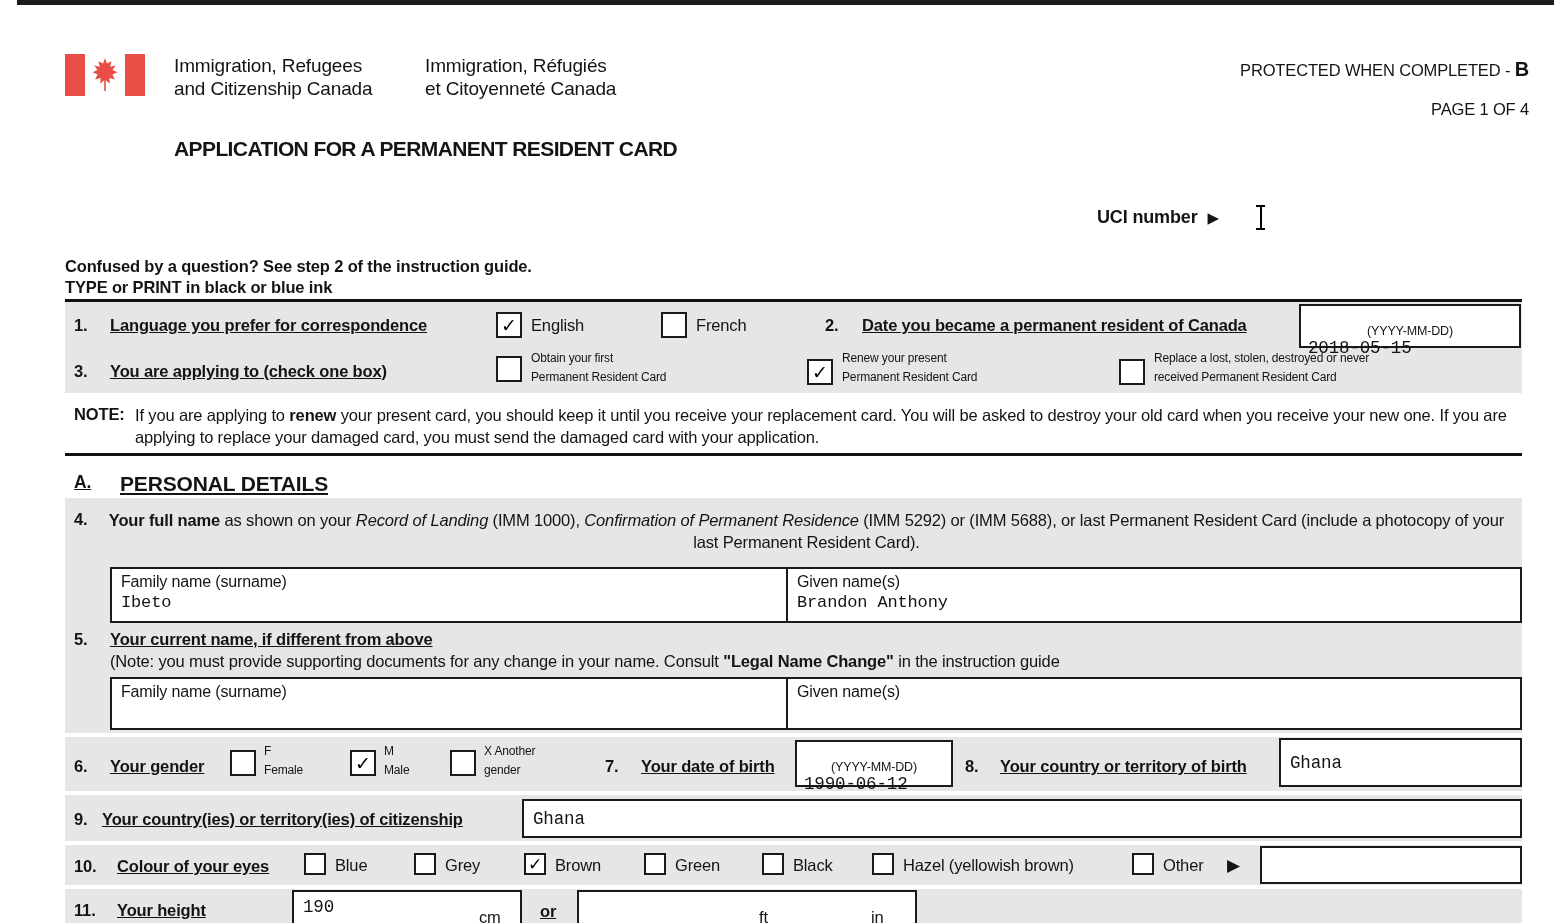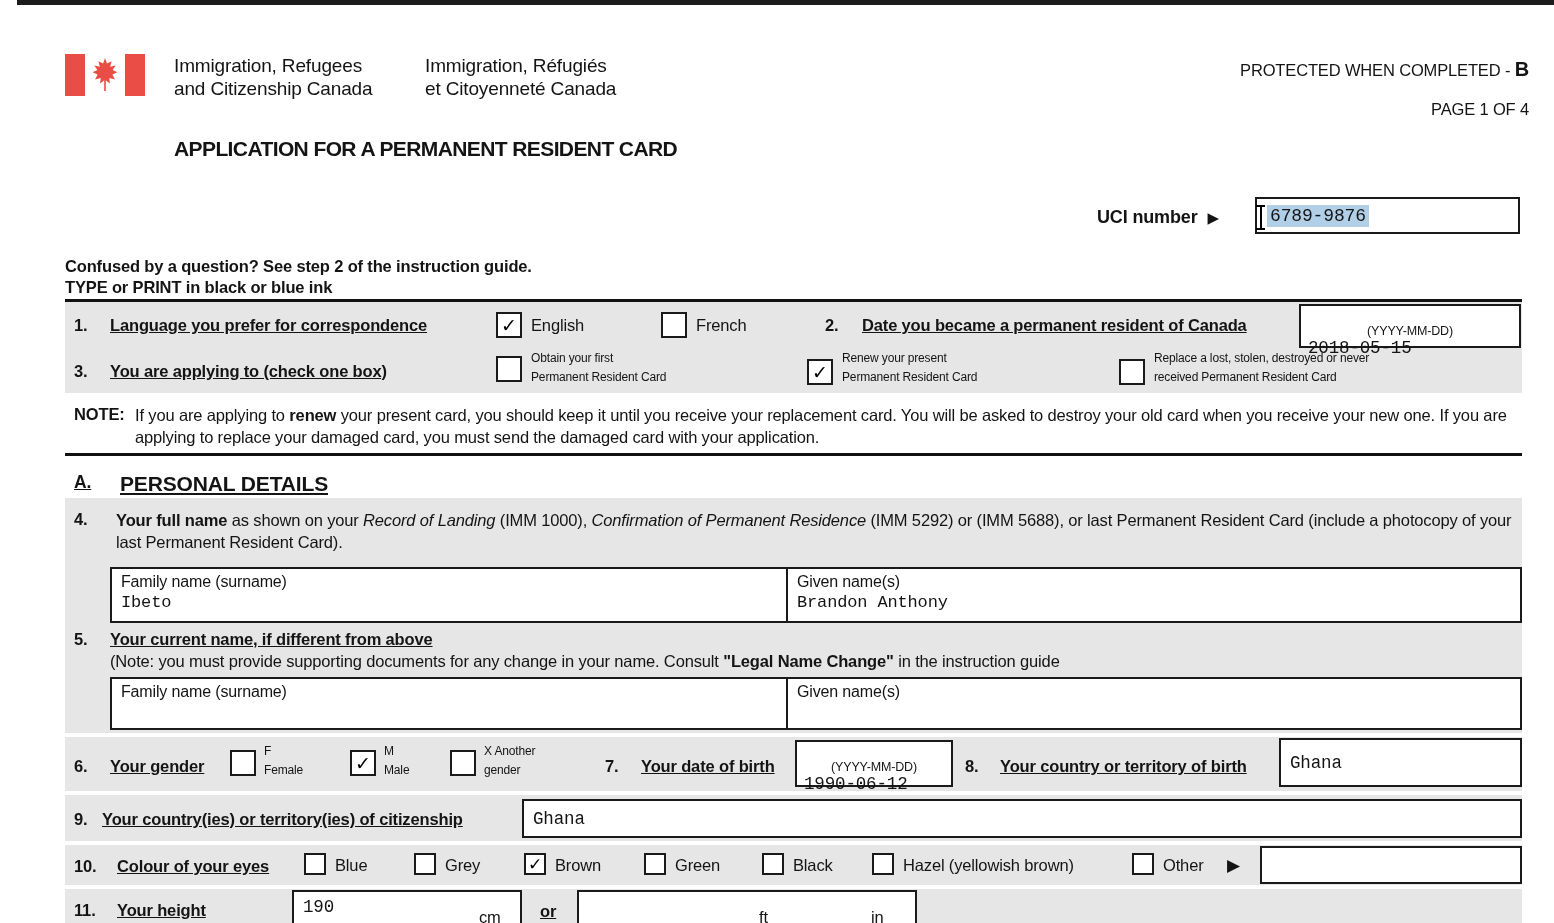--- a/index.html
+++ b/index.html
@@ -80,25 +80,20 @@
   <div class="abs protected">
     <span>PROTECTED WHEN COMPLETED - </span><span class="level">B</span>
   </div>
   <div class="abs pagenum">PAGE 1 OF 4</div>
 
   <div class="abs title" style="left:157px;top:137px;">APPLICATION FOR A PERMANENT RESIDENT CARD</div>
 
   <div class="abs uci-label" style="left:1080px;top:207px;">
     <span>UCI number</span><span class="arr">▶</span>
   </div>
-  <div class="abs field" style="left:1238px;top:197px;width:265px;height:37px;">
-    <div class="mono" style="font-size:18px;padding:7px 0 0 10px;">
-      <span class="sel">6789-9876</span>
-    </div>
-  </div>
   <div class="abs ibeam" style="left:1239px;top:205px;"></div>
 
   <div class="abs instr" style="left:48px;top:257px;">Confused by a question? See step 2 of the instruction guide.</div>
   <div class="abs instr" style="left:48px;top:278px;">TYPE or PRINT in black or blue ink</div>
 
   <div class="abs rule" style="top:299px;"></div>
   <div class="abs gray" style="top:302px;height:91px;"></div>
 
   <div class="abs q-num" style="left:57px;top:316px;">1.</div>
   <div class="abs q-label" style="left:93px;top:316px;">Language you prefer for correspondence</div>
@@ -144,21 +139,21 @@
   </div>
 
   <div class="abs rule" style="top:453px;"></div>
 
   <div class="abs q-label" style="left:57px;top:472px;font-size:17.5px;">A.</div>
   <div class="abs q-label" style="left:103px;top:472px;font-size:21px;">PERSONAL DETAILS</div>
 
   <div class="abs gray" style="top:498px;height:235px;"></div>
 
   <div class="abs q-num" style="left:57px;top:510px;">4.</div>
-  <div class="abs para" style="left:99px;top:510px;width:1405px;">
+  <div class="abs para" style="left:87px;top:510px;width:1405px;text-align:center;">
     <span class="bold">Your full name</span><span> as shown on your </span><span class="it">Record of Landing</span><span> (IMM 1000), </span><span class="it">Confirmation of Permanent Residence</span><span> (IMM 5292) or (IMM 5688), or last Permanent Resident Card (include a photocopy of your last Permanent Resident Card).</span>
   </div>
   <div class="abs field" style="left:93px;top:567px;width:678px;height:56px;">
     <div class="flabel">Family name (surname)</div>
     <div class="mono fvalue">Ibeto</div>
   </div>
   <div class="abs field" style="left:769px;top:567px;width:736px;height:56px;">
     <div class="flabel">Given name(s)</div>
     <div class="mono fvalue">Brandon Anthony</div>
   </div>

